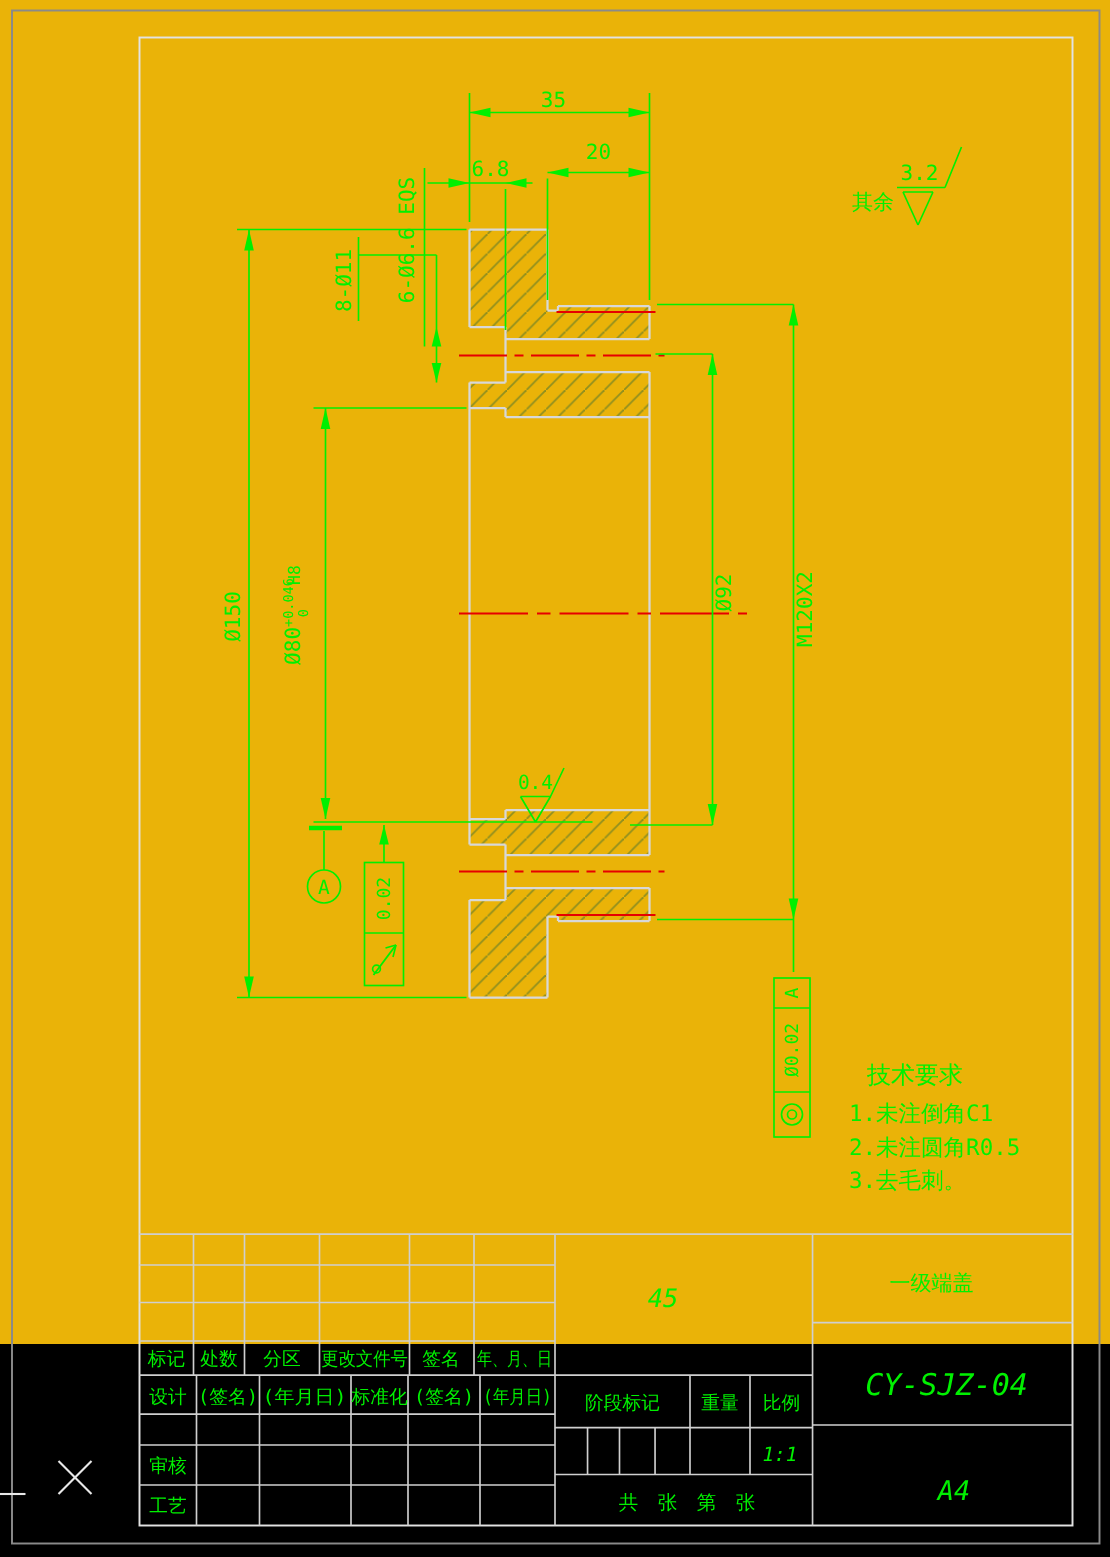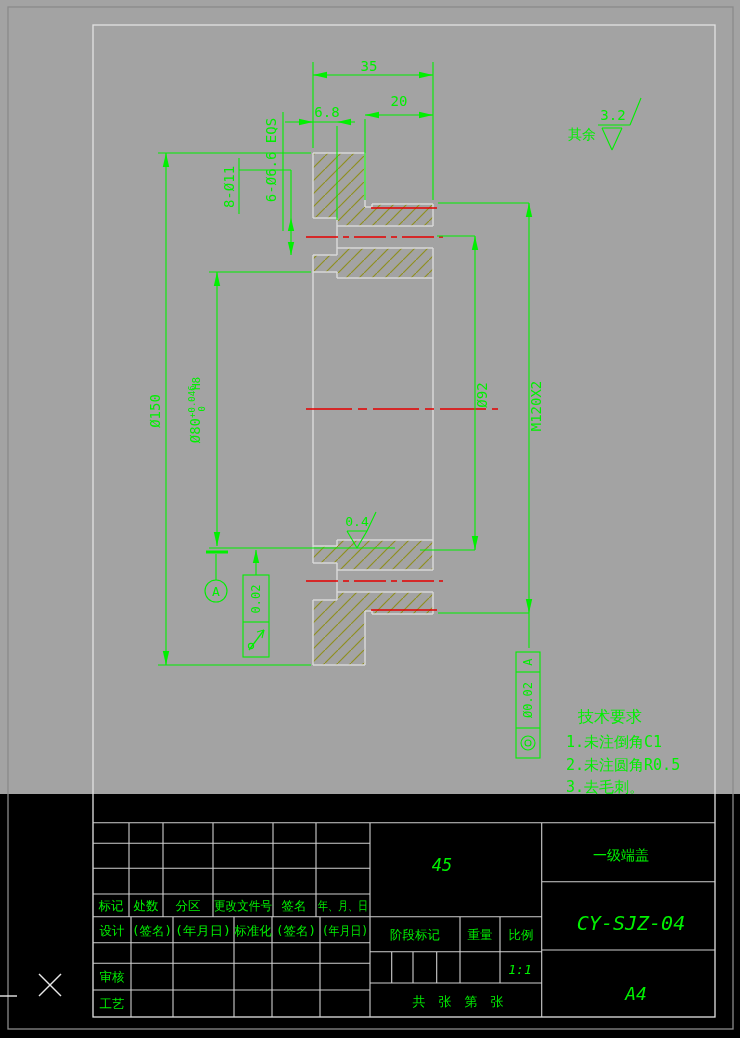--- a/index.html
+++ b/index.html
@@ -1,16 +1,16 @@
 <!DOCTYPE html>
 <html><head>
 <meta charset="utf-8">
 <style>
   html,body{margin:0;padding:0;background:#000;width:740px;height:1038px;overflow:hidden;}
-  #stage{position:relative;width:740px;height:794px;background:#a3a3a3;
+  #stage{position:relative;width:740px;height:896px;background:#eab308;
          font-family:"DejaVu Sans Mono","Liberation Mono",monospace;}
   svg{position:absolute;left:0;top:0;}
   text{fill:#00f000;font-family:"DejaVu Sans Mono","Liberation Mono",monospace;}
   .ttl{fill:#00f000;}
   .it{font-style:italic;}
 </style>
 </head>
 <body>
 <div id="stage">
 

